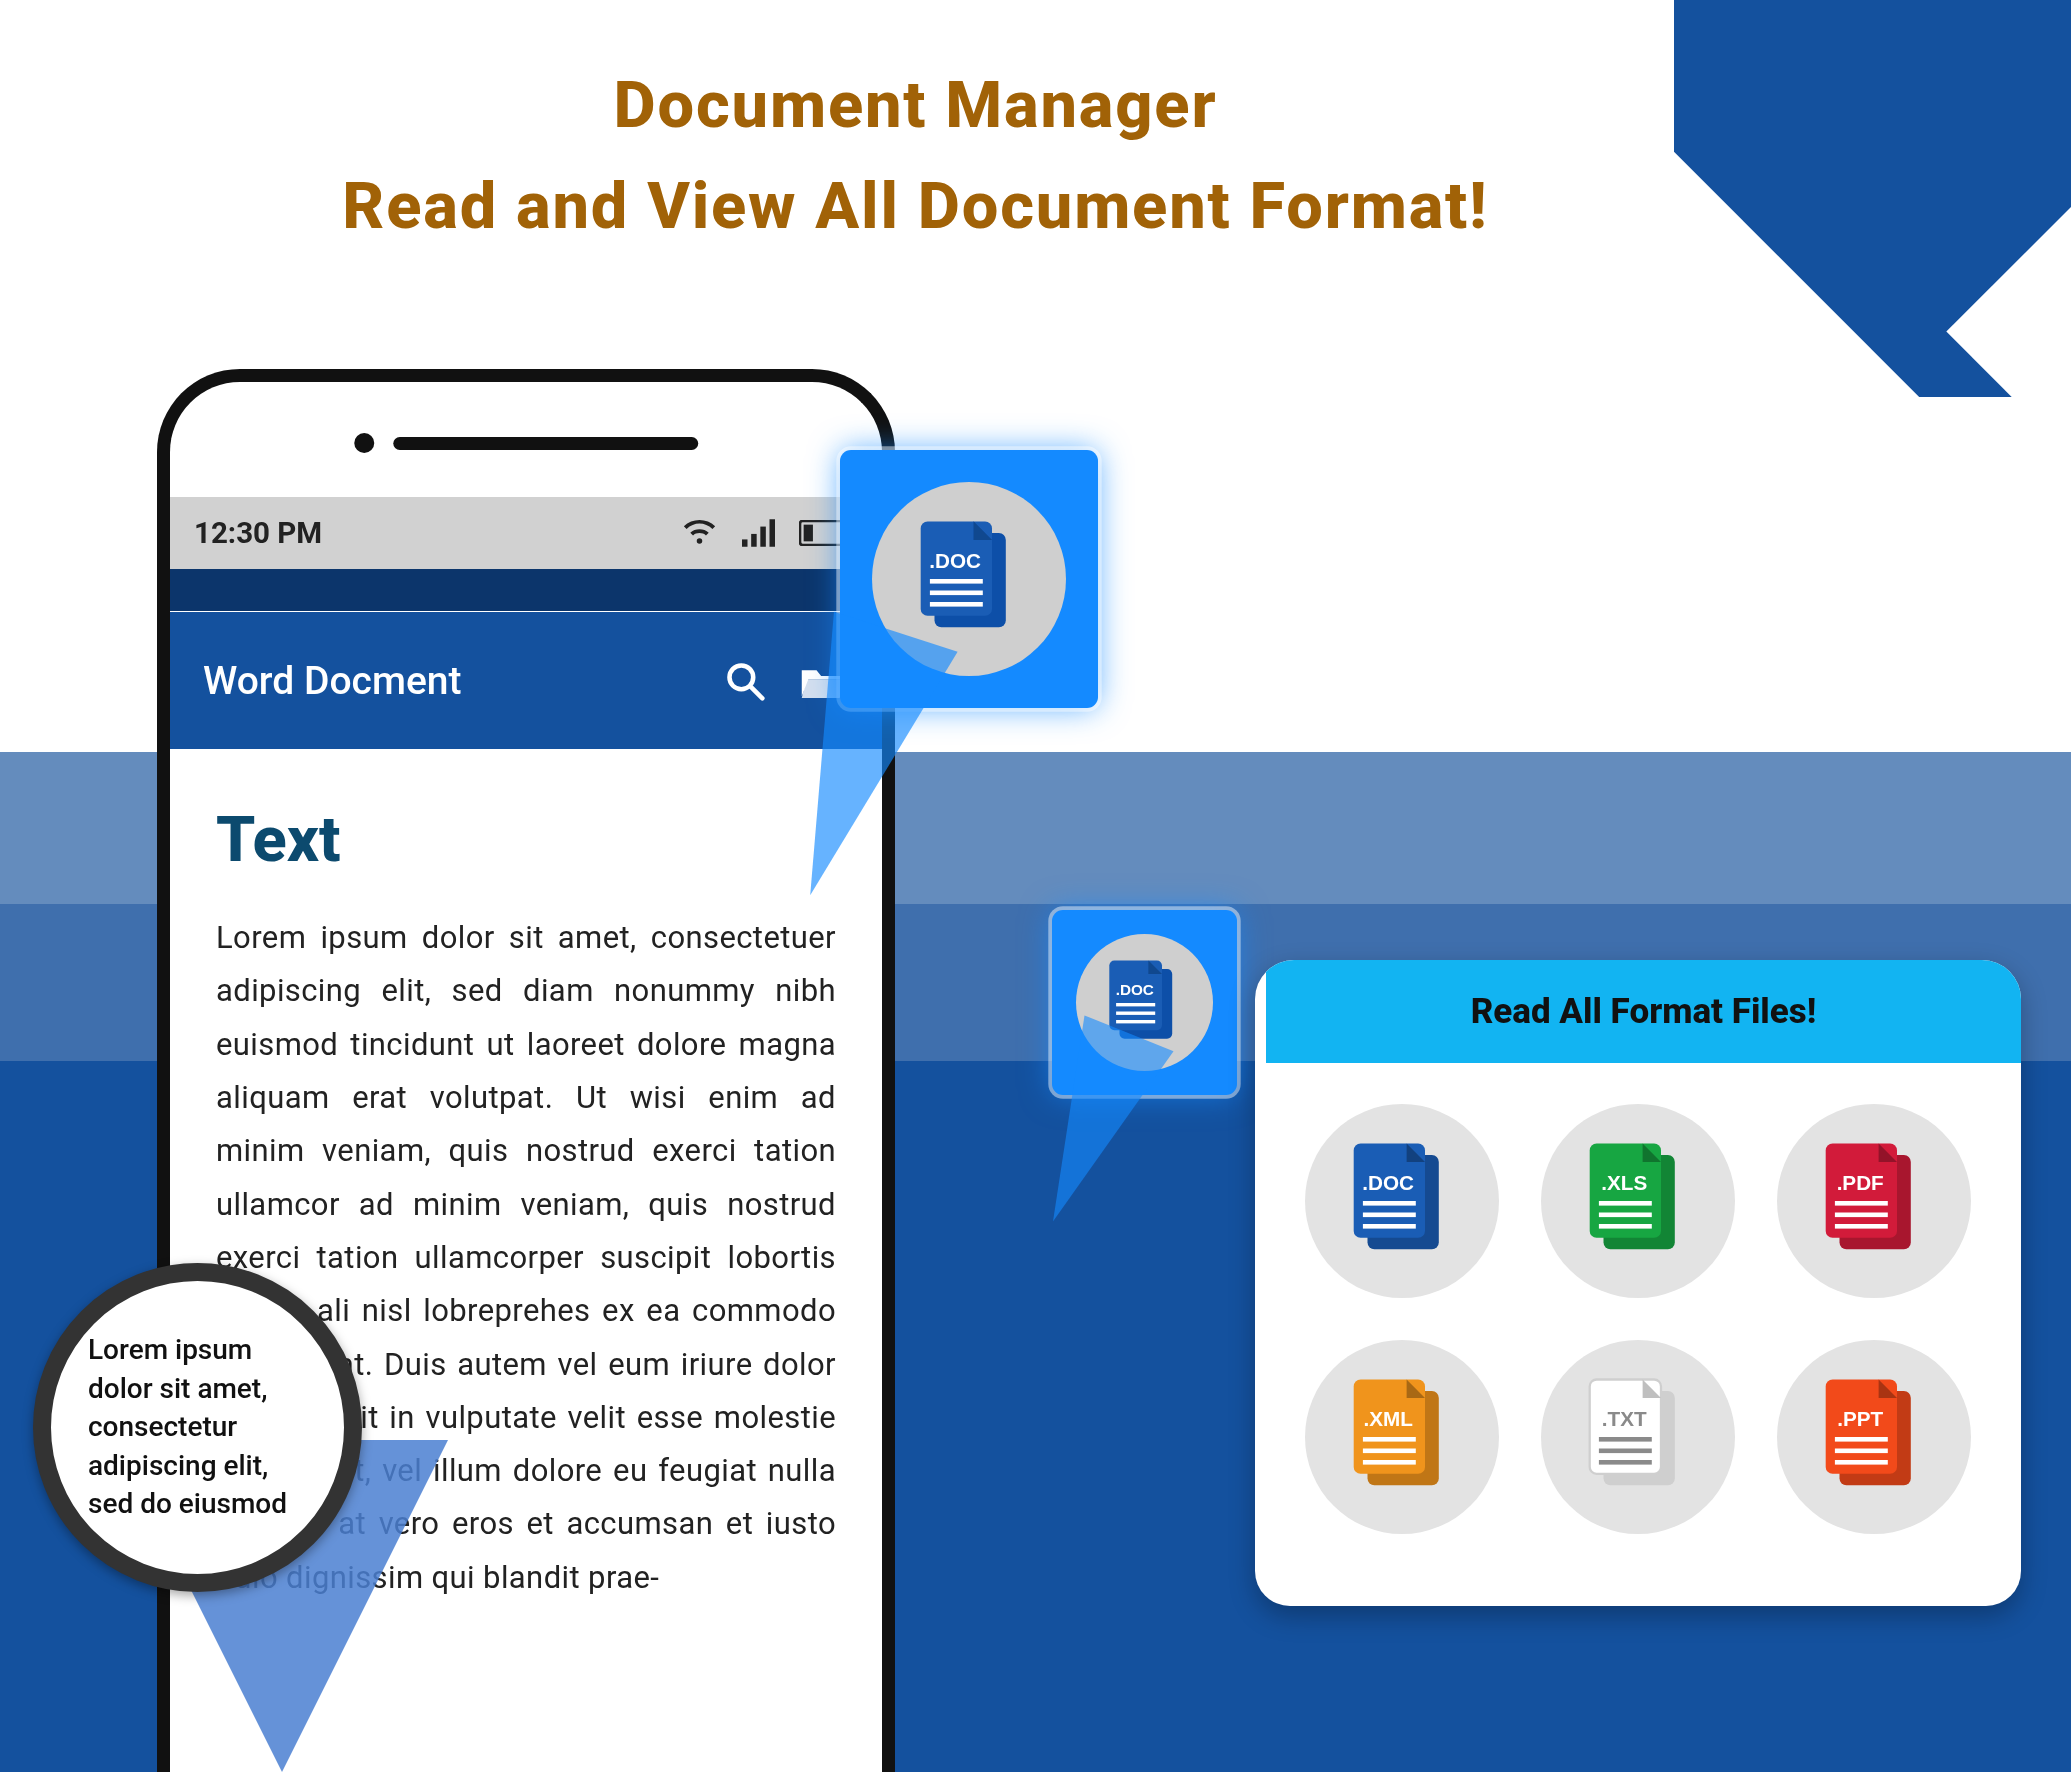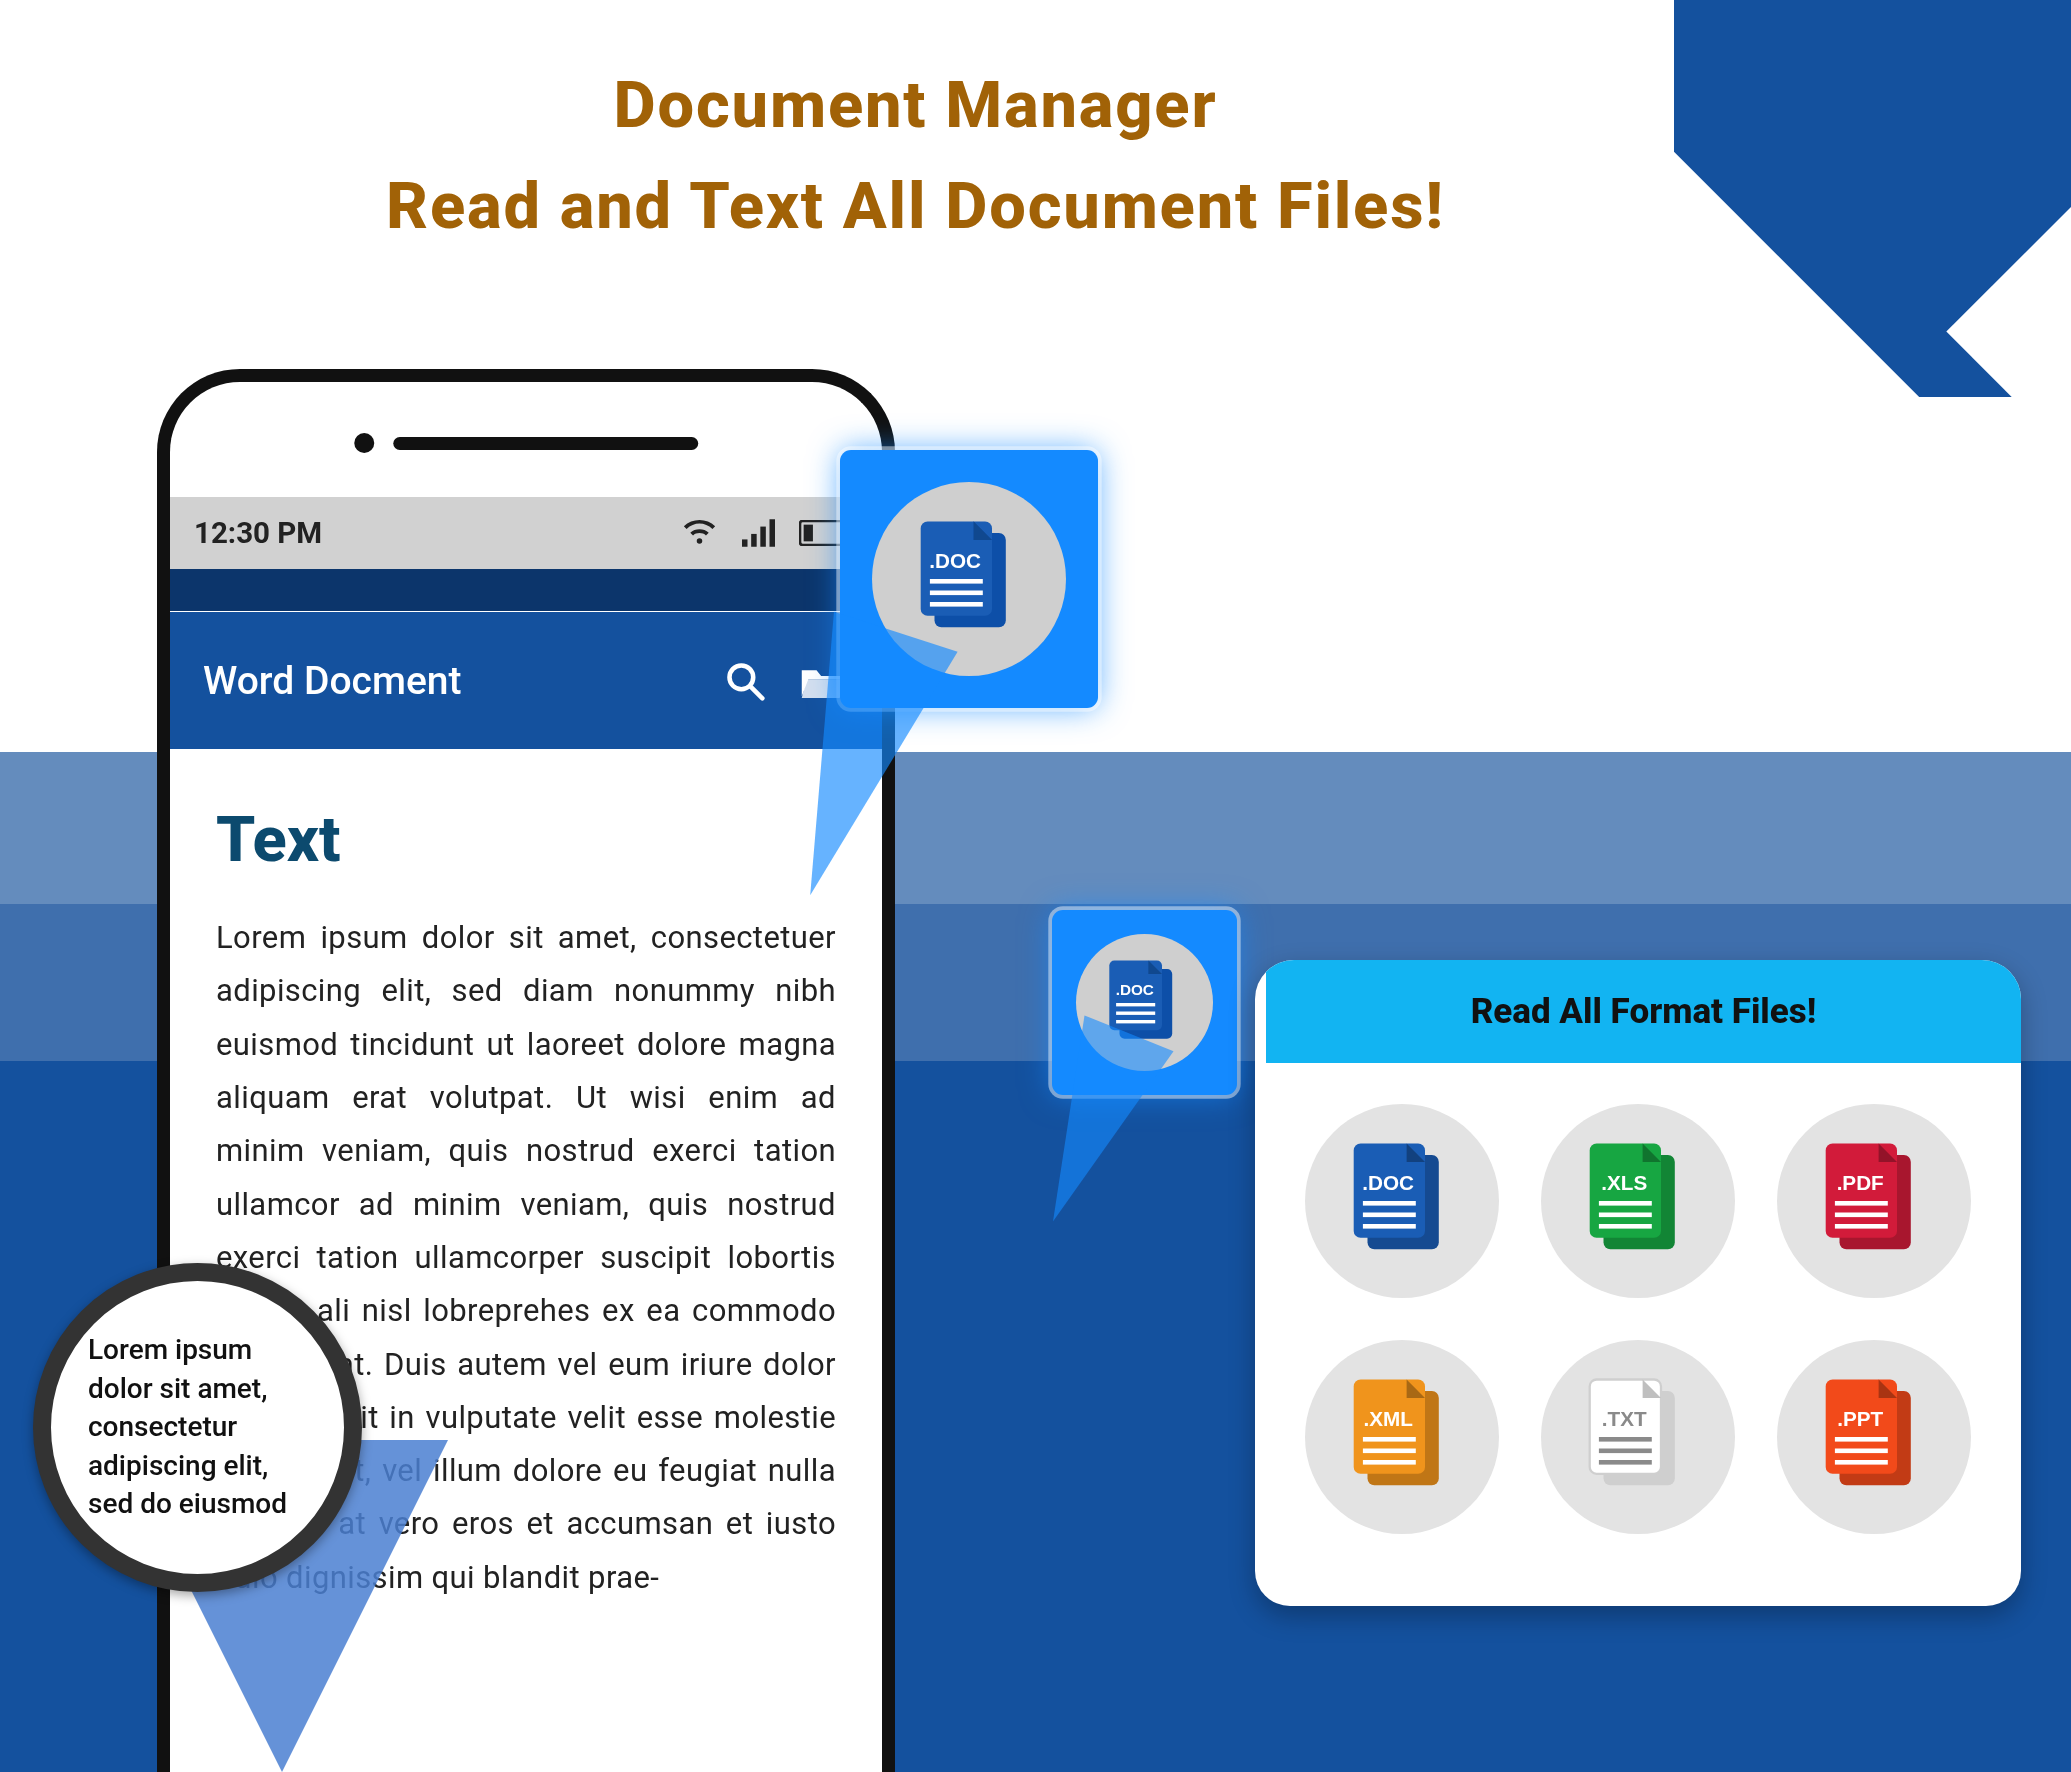--- a/index.html
+++ b/index.html
@@ -104,21 +104,21 @@
 <div class="bg-stripe b"></div>
 <div class="bg-stripe c"></div>
 <div class="corner-stripes">
   <div class="stripe1"></div>
     <div class="stripe2"></div>
 </div>
 
 <div class="promo">
   <h1>
     <span>Document Manager</span><br>
-    <span>Read and Text All Document Files!</span>
+    <span>Read and View All Document Format!</span>
   </h1>
 </div>
 
 <div class="phone">
   <div class="camera">
     <div class="dot"></div>
     <div class="bar"></div>
   </div>
 
   <div class="statusbar">

